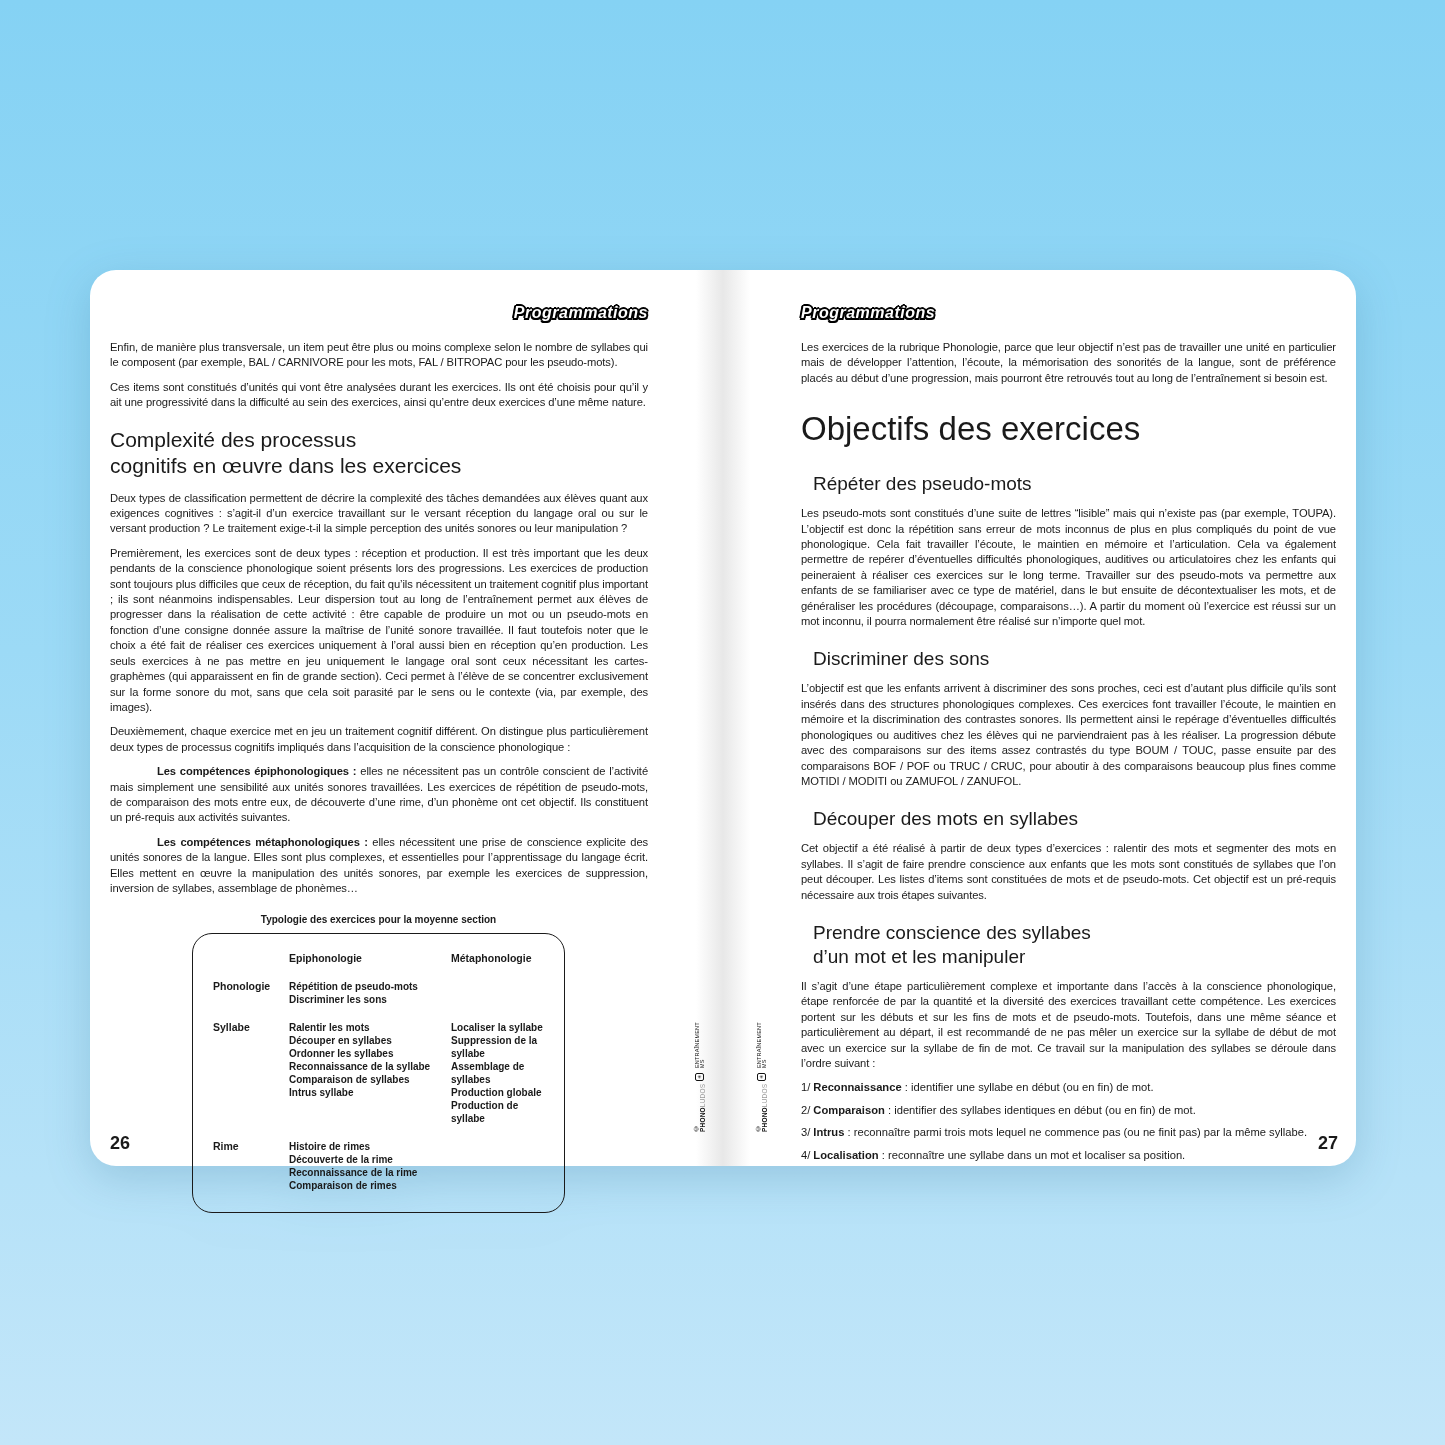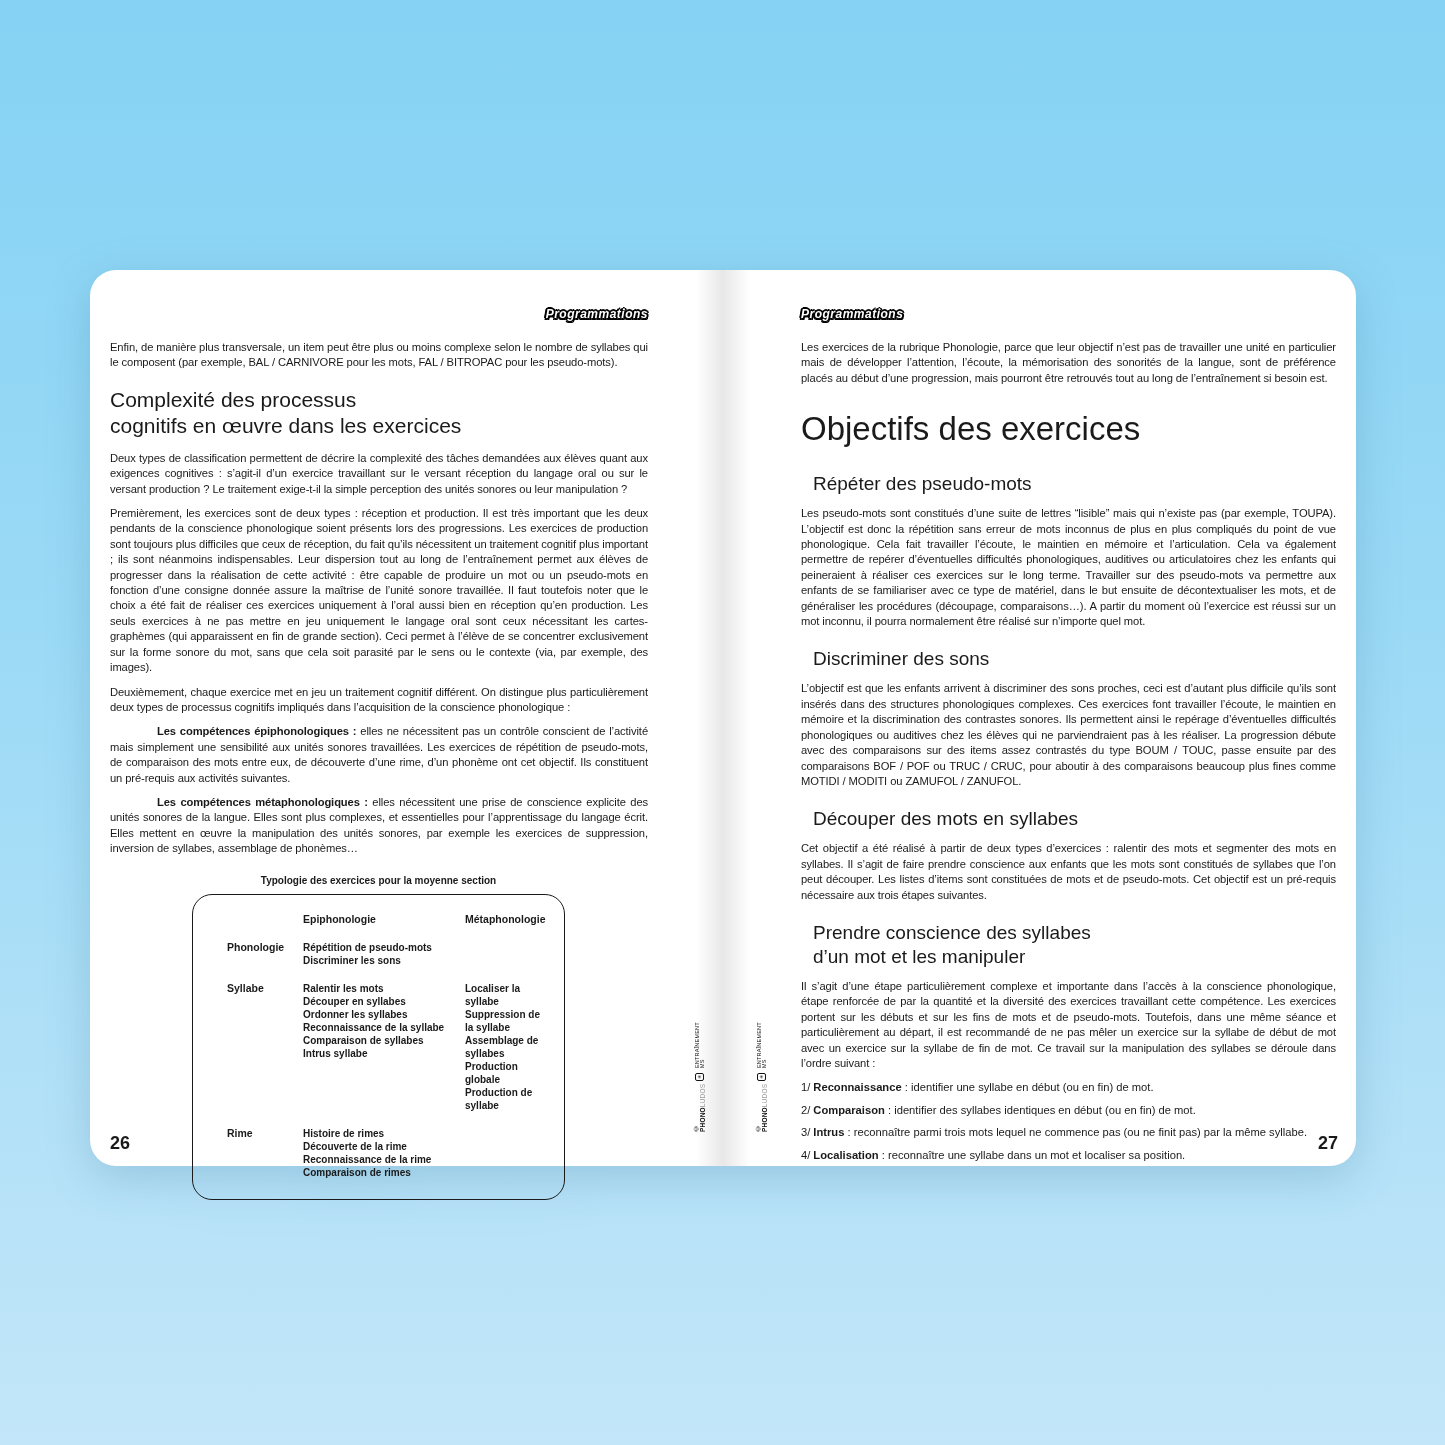--- a/index.html
+++ b/index.html
@@ -17,40 +17,40 @@
   .page-right{border-radius:0 26px 26px 0;padding:34px 20px 0 78px;}
   .spread::after{
     content:'';position:absolute;left:50%;top:0;bottom:0;width:54px;transform:translateX(-50%);
     background:linear-gradient(to right,rgba(0,0,0,0) 0%,rgba(110,110,110,.16) 50%,rgba(0,0,0,0) 100%);
     pointer-events:none;border-radius:0;
   }
   
   .hdr{height:30px;margin-bottom:6px;}
   .hdr.right{text-align:right;}
   .script{
-    font-size:12px;font-weight:bold;font-style:italic;letter-spacing:.5px;color:#fff;
+    font-size:16px;font-weight:bold;font-style:italic;letter-spacing:.5px;color:#fff;
     text-shadow:-1.5px -1.5px 0 #000,1.5px -1.5px 0 #000,-1.5px 1.5px 0 #000,1.5px 1.5px 0 #000,
                 -2px 0 0 #000,2px 0 0 #000,0 -2px 0 #000,0 2px 0 #000;
   }
   p.body{
     font-size:11.2px;line-height:15.4px;text-align:justify;margin:0 0 9px;letter-spacing:-.1px;
   }
   p.body b{letter-spacing:-.1px;padding-left:47px;}
   h2.sec{
     font-weight:400;font-size:21px;line-height:26px;margin:16px 0 12px;letter-spacing:0;
     white-space:pre-line;
   }
   h1.big{font-weight:400;font-size:33px;line-height:38px;margin:24px 0 24px;}
   h3.sub{font-weight:400;font-size:19px;line-height:24px;margin:18px 12px 10px;white-space:pre-line;}
   .tbl-caption{
     width:373px;margin:18px 0 8px 82px;text-align:center;font-weight:bold;font-size:10px;
   }
   .tbl{
     width:373px;margin-left:82px;border:1.6px solid #1a1a1a;border-radius:20px;
-    box-sizing:border-box;padding:18px 14px 20px 34px;
+    box-sizing:border-box;padding:18px 14px 20px 20px;
   }
   .tbl-grid{
     display:grid;grid-template-columns:72px 158px 1fr;row-gap:15px;column-gap:4px;
     font-size:10px;line-height:13px;
   }
   .tbl-colhead,.tbl-rowhead{font-weight:bold;font-size:10.5px;}
   .cell{white-space:pre-line;font-weight:bold;}
   p.list-item{font-size:11.2px;line-height:15.4px;margin:0 0 7px;text-align:left;}
   .li-num{margin-right:3px;}
   .pn{position:absolute;bottom:12px;font-weight:bold;font-size:18px;}
@@ -77,20 +77,21 @@
 <body>
 
 <div class="spread">
 
   <section class="page page-left">
     <div class="hdr right">
       <span class="script">Programmations</span>
     </div>
 
     <p class="body">Enfin, de manière plus transversale, un item peut être plus ou moins complexe selon le nombre de syllabes qui le composent (par exemple, BAL / CARNIVORE pour les mots, FAL / BITROPAC pour les pseudo-mots).</p>
+    <p class="body">Ces items sont constitués d’unités qui vont être analysées durant les exercices. Ils ont été choisis pour qu’il y ait une progressivité dans la difficulté au sein des exercices, ainsi qu’entre deux exercices d’une même nature.</p>
 
     <h2 class="sec">Complexité des processus
 cognitifs en œuvre dans les exercices</h2>
 
     <p class="body">Deux types de classification permettent de décrire la complexité des tâches demandées aux élèves quant aux exigences cognitives : s’agit-il d’un exercice travaillant sur le versant réception du langage oral ou sur le versant production ? Le traitement exige-t-il la simple perception des unités sonores ou leur manipulation ?</p>
     <p class="body">Premièrement, les exercices sont de deux types : réception et production. Il est très important que les deux pendants de la conscience phonologique soient présents lors des progressions. Les exercices de production sont toujours plus difficiles que ceux de réception, du fait qu’ils nécessitent un traitement cognitif plus important ; ils sont néanmoins indispensables. Leur dispersion tout au long de l’entraînement permet aux élèves de progresser dans la réalisation de cette activité : être capable de produire un mot ou un pseudo-mots en fonction d’une consigne donnée assure la maîtrise de l’unité sonore travaillée. Il faut toutefois noter que le choix a été fait de réaliser ces exercices uniquement à l’oral aussi bien en réception qu’en production. Les seuls exercices à ne pas mettre en jeu uniquement le langage oral sont ceux nécessitant les cartes-graphèmes (qui apparaissent en fin de grande section). Ceci permet à l’élève de se concentrer exclusivement sur la forme sonore du mot, sans que cela soit parasité par le sens ou le contexte (via, par exemple, des images).</p>
     <p class="body">Deuxièmement, chaque exercice met en jeu un traitement cognitif différent. On distingue plus particulièrement deux types de processus cognitifs impliqués dans l’acquisition de la conscience phonologique :</p>
 
     <p class="body"><b>Les compétences épiphonologiques :</b><span> elles ne nécessitent pas un contrôle conscient de l’activité mais simplement une sensibilité aux unités sonores travaillées. Les exercices de répétition de pseudo-mots, de comparaison des mots entre eux, de découverte d’une rime, d’un phonème ont cet objectif. Ils constituent un pré-requis aux activités suivantes.</span></p>
     <p class="body"><b>Les compétences métaphonologiques :</b><span> elles nécessitent une prise de conscience explicite des unités sonores de la langue. Elles sont plus complexes, et essentielles pour l’apprentissage du langage écrit. Elles mettent en œuvre la manipulation des unités sonores, par exemple les exercices de suppression, inversion de syllabes, assemblage de phonèmes…</span></p>

